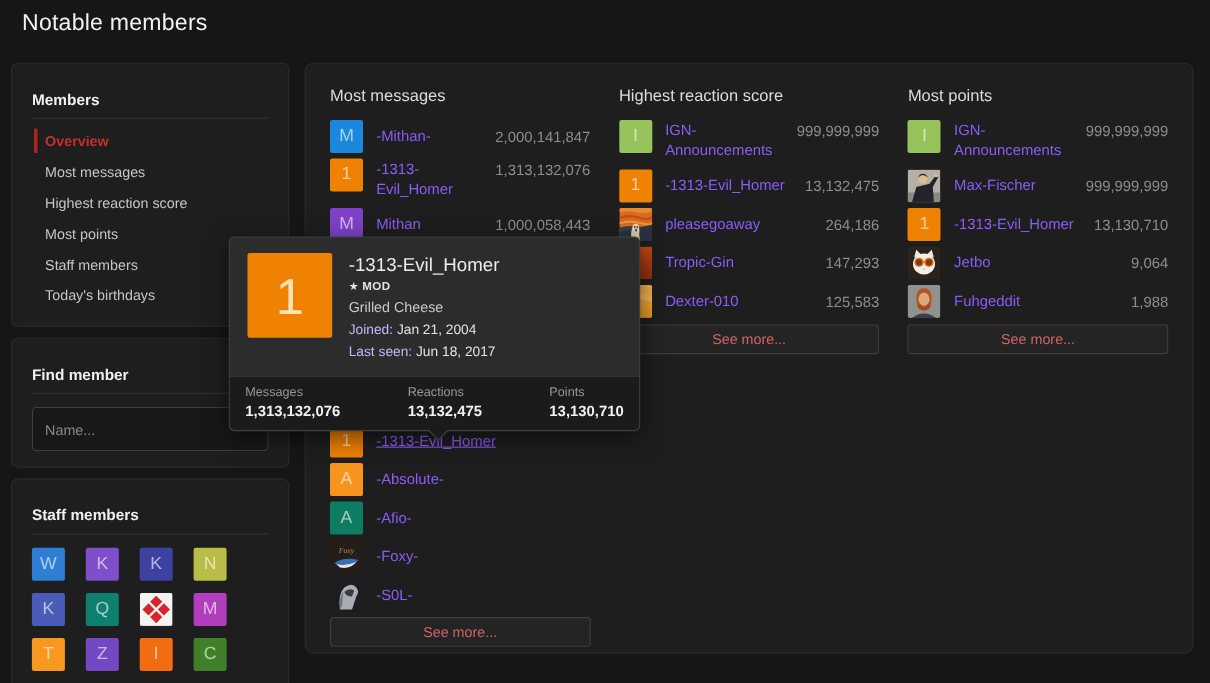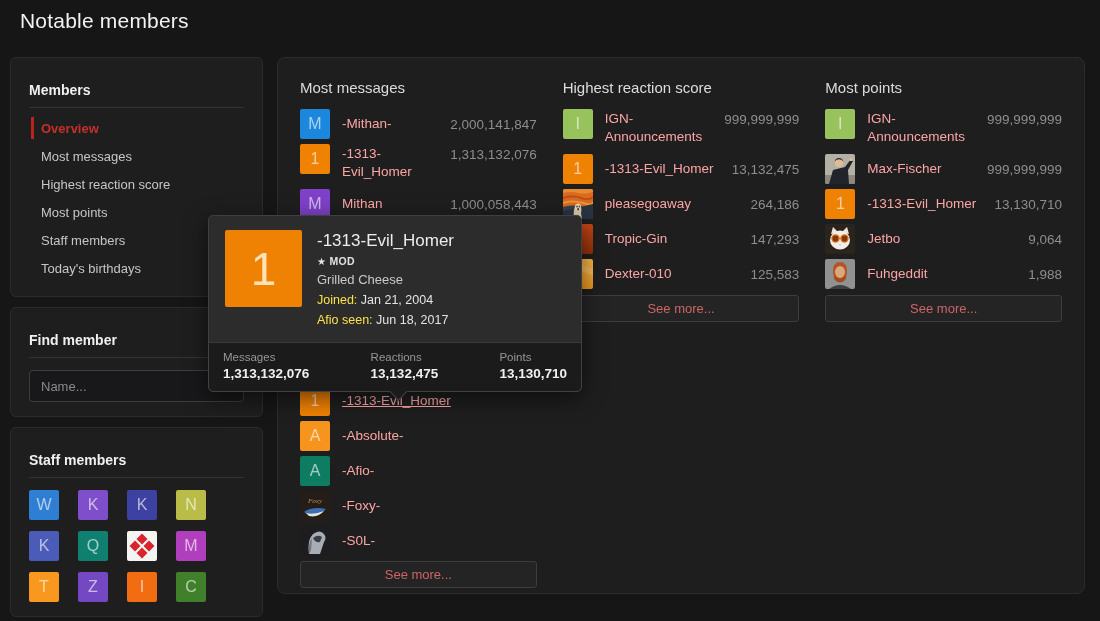--- a/index.html
+++ b/index.html
@@ -10,41 +10,41 @@
   
   .sidebar{position:absolute;left:10px;top:57px;width:253px}
   .block{background:#1e1e1e;border:1px solid #2c2c2c;border-radius:6px;
          padding:24px 18px 14px;margin-bottom:10px;box-sizing:border-box}
   .block h2{font-size:14px;line-height:16px;color:#f0f0f0;margin:0;padding-bottom:9px;
             border-bottom:1px solid #333;font-weight:700}
   .nav-list{list-style:none;margin:6px 12px 0;padding:0}
   .nav-list li{position:relative;padding:6.5px 0;font-size:13px;color:#c6c6c6;cursor:pointer}
   .nav-list li.active{color:#c4302a;font-weight:700}
   .nav-list li.active::before{content:"";position:absolute;left:-10px;top:3px;bottom:3px;width:3px;background:#b8231f}
-  .find-input{margin-top:12px;width:100%;box-sizing:border-box;height:32px;background:#18181a;
+  .find-input{margin-top:12px;width:100%;box-sizing:border-box;height:40px;background:#18181a;
               border:1px solid #3e3e3e;border-radius:4px;color:#ddd;font-size:13px;padding:0 11px;
               font-family:"Liberation Sans",sans-serif;outline:none}
   .find-input::placeholder{color:#8a8a8a}
   .newest-grid{margin-top:12px;display:grid;grid-template-columns:repeat(4,38px);gap:11px}
   .gav{width:38px;height:38px;border-radius:2px;display:flex;align-items:center;justify-content:center;
        font-size:20px;color:rgba(255,255,255,.55);cursor:pointer;overflow:hidden}
   .gav svg{width:100%;height:100%;display:block}
 
   
   .main-panel{position:absolute;left:277px;top:57px;width:808px;height:537px;background:#1e1e1e;
               border:1px solid #2c2c2c;border-radius:8px;padding:21px 22px;box-sizing:border-box}
   .columns{display:flex;gap:26px;height:100%}
   .nm-col{flex:1;position:relative;min-width:0}
   .nm-col h3{margin:0 0 13px;font-size:15px;font-weight:400;color:#dcdcdc}
   .mrow{display:flex;align-items:center;margin-bottom:5px;min-height:30px}
   .mrow.wrap{align-items:flex-start;min-height:40px}
   .avatar{width:30px;height:30px;border-radius:2px;flex:0 0 30px;display:flex;align-items:center;
           justify-content:center;font-size:16px;color:rgba(255,255,255,.62);overflow:hidden;cursor:pointer}
   .avatar svg{width:100%;height:100%;display:block}
-  .mname{margin-left:12px;font-size:13.5px;line-height:1.32;color:#fca5a5;cursor:pointer;text-decoration:none;word-break:normal}
+  .mname{margin-left:12px;font-size:13.5px;line-height:1.32;color:#8b5cf6;cursor:pointer;text-decoration:none;word-break:normal}
   .mname.hovered{text-decoration:underline}
   .mval{margin-left:auto;padding-left:8px;font-size:13.5px;color:#8d8d8d;white-space:nowrap}
   .mrow.wrap .mval{margin-top:3px}
   .mrow.wrap .mname{margin-top:1px}
   .rows-lower{position:absolute;top:307px;left:0;right:0}
   .see-more{display:block;margin-top:6px;width:100%;box-sizing:border-box;height:27px;background:#242424;
             border:1px solid #3d3d3d;border-radius:3px;color:#cd6466;font-size:13px;cursor:pointer;
             font-family:"Liberation Sans",sans-serif}
   .rows-lower .see-more{margin-top:0}
 
@@ -52,21 +52,21 @@
   .tooltip{position:absolute;left:208px;top:215px;width:372px;z-index:20;border-radius:5px;
            box-shadow:0 6px 22px rgba(0,0,0,.55);border:1px solid #404040;background:#2c2c2c}
   .tt-body{display:flex;padding:14px 16px 10px}
   .tt-avatar{width:77px;height:77px;flex:0 0 77px;font-size:46px;color:rgba(255,244,214,.85)}
   .tt-info{margin-left:15px;padding-top:1px}
   .tt-name{font-size:17px;line-height:20px;color:#ececec;margin-bottom:4px}
   .tt-badge{font-size:10.5px;line-height:12px;color:#e2e2e2;letter-spacing:.4px;margin-bottom:4px;font-weight:700}
   .tt-badge .star{font-size:10px;margin-right:3px;font-weight:400}
   .tt-title{font-size:13px;line-height:16px;color:#c9c9c9;margin-bottom:4px}
   .tt-meta{font-size:12.5px;line-height:16px;margin-bottom:4px}
-  .tt-meta .lbl{color:#fde047}
+  .tt-meta .lbl{color:#c4b5fd}
   .tt-meta .val{color:#e3e3e3}
   .tt-footer{display:flex;justify-content:space-between;background:#1b1b1b;border-top:1px solid #3a3a3a;
              padding:8px 14px 10px;border-radius:0 0 5px 5px}
   .tt-stat{}
   .tt-stat .lbl{font-size:11.5px;color:#979797;margin-bottom:3px}
   .tt-stat .val{font-size:13.5px;color:#f0f0f0;font-weight:700}
   .tt-arrow{position:absolute;bottom:-7px;left:183px;width:12px;height:12px;background:#1b1b1b;
             border-right:1px solid #404040;border-bottom:1px solid #404040;transform:rotate(45deg)}
 </style>
 </head>
@@ -318,21 +318,21 @@
       <div class="tt-name">-1313-Evil_Homer</div>
       <div class="tt-badge">
         <span class="star">★</span><span>MOD</span>
       </div>
       <div class="tt-title">Grilled Cheese</div>
       <div class="tt-meta">
         <span class="lbl">Joined:</span>
         <span class="val">Jan 21, 2004</span>
       </div>
       <div class="tt-meta">
-        <span class="lbl">Afio seen:</span>
+        <span class="lbl">Last seen:</span>
         <span class="val">Jun 18, 2017</span>
       </div>
     </div>
   </div>
   <div class="tt-footer">
     <div class="tt-stat">
       <div class="lbl">Messages</div>
       <div class="val">1,313,132,076</div>
     </div>
     <div class="tt-stat">

